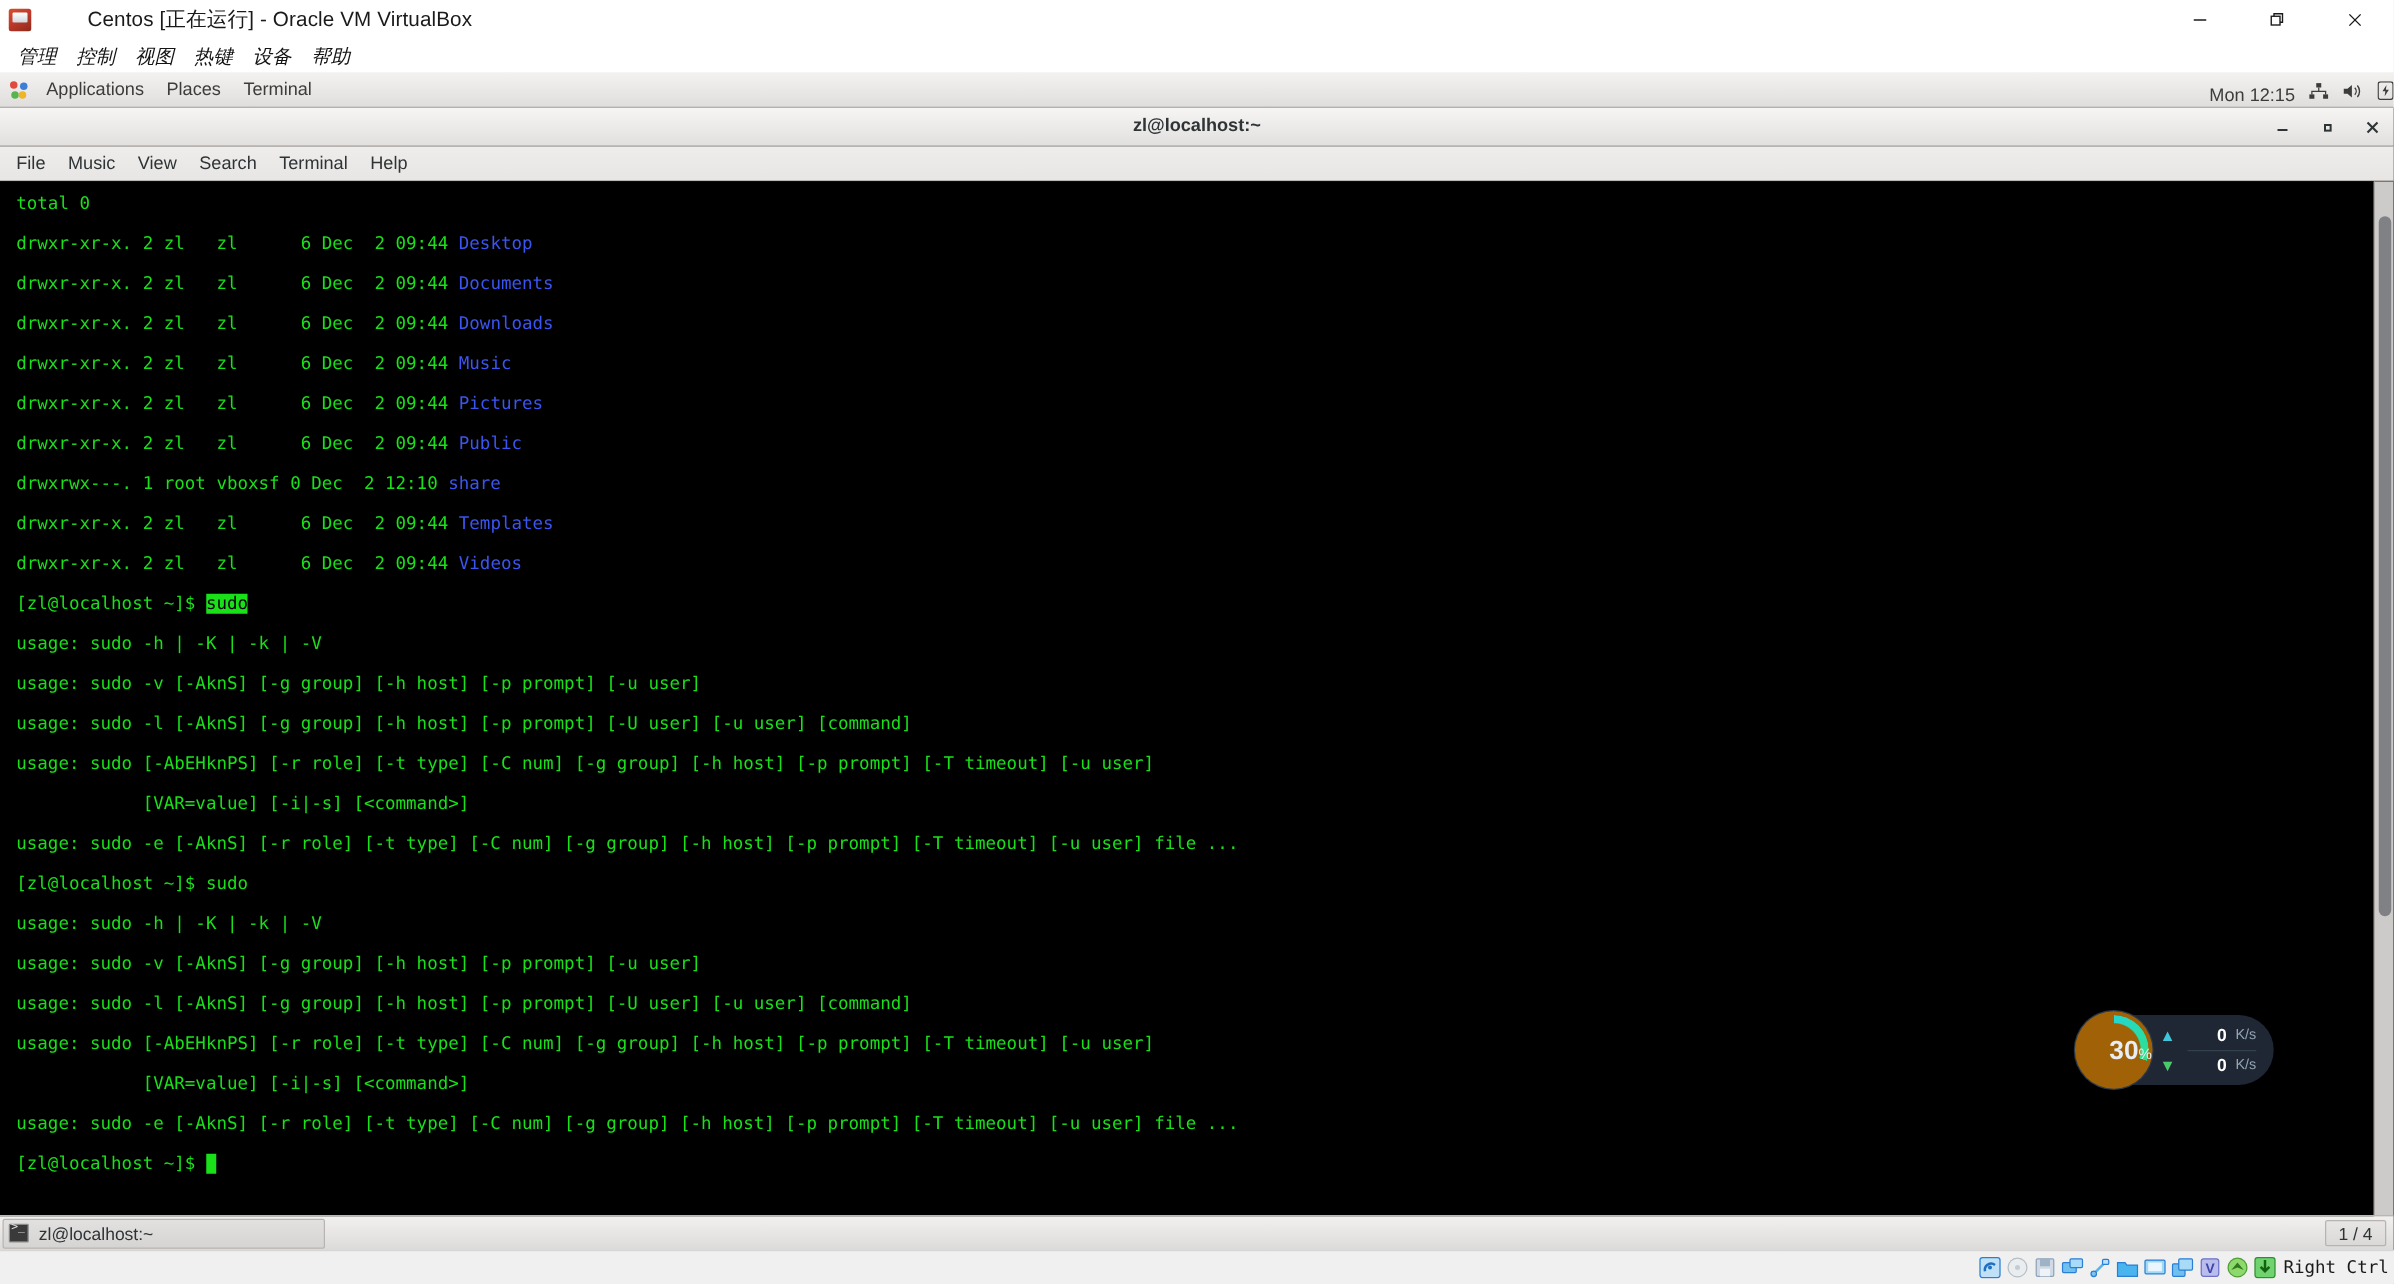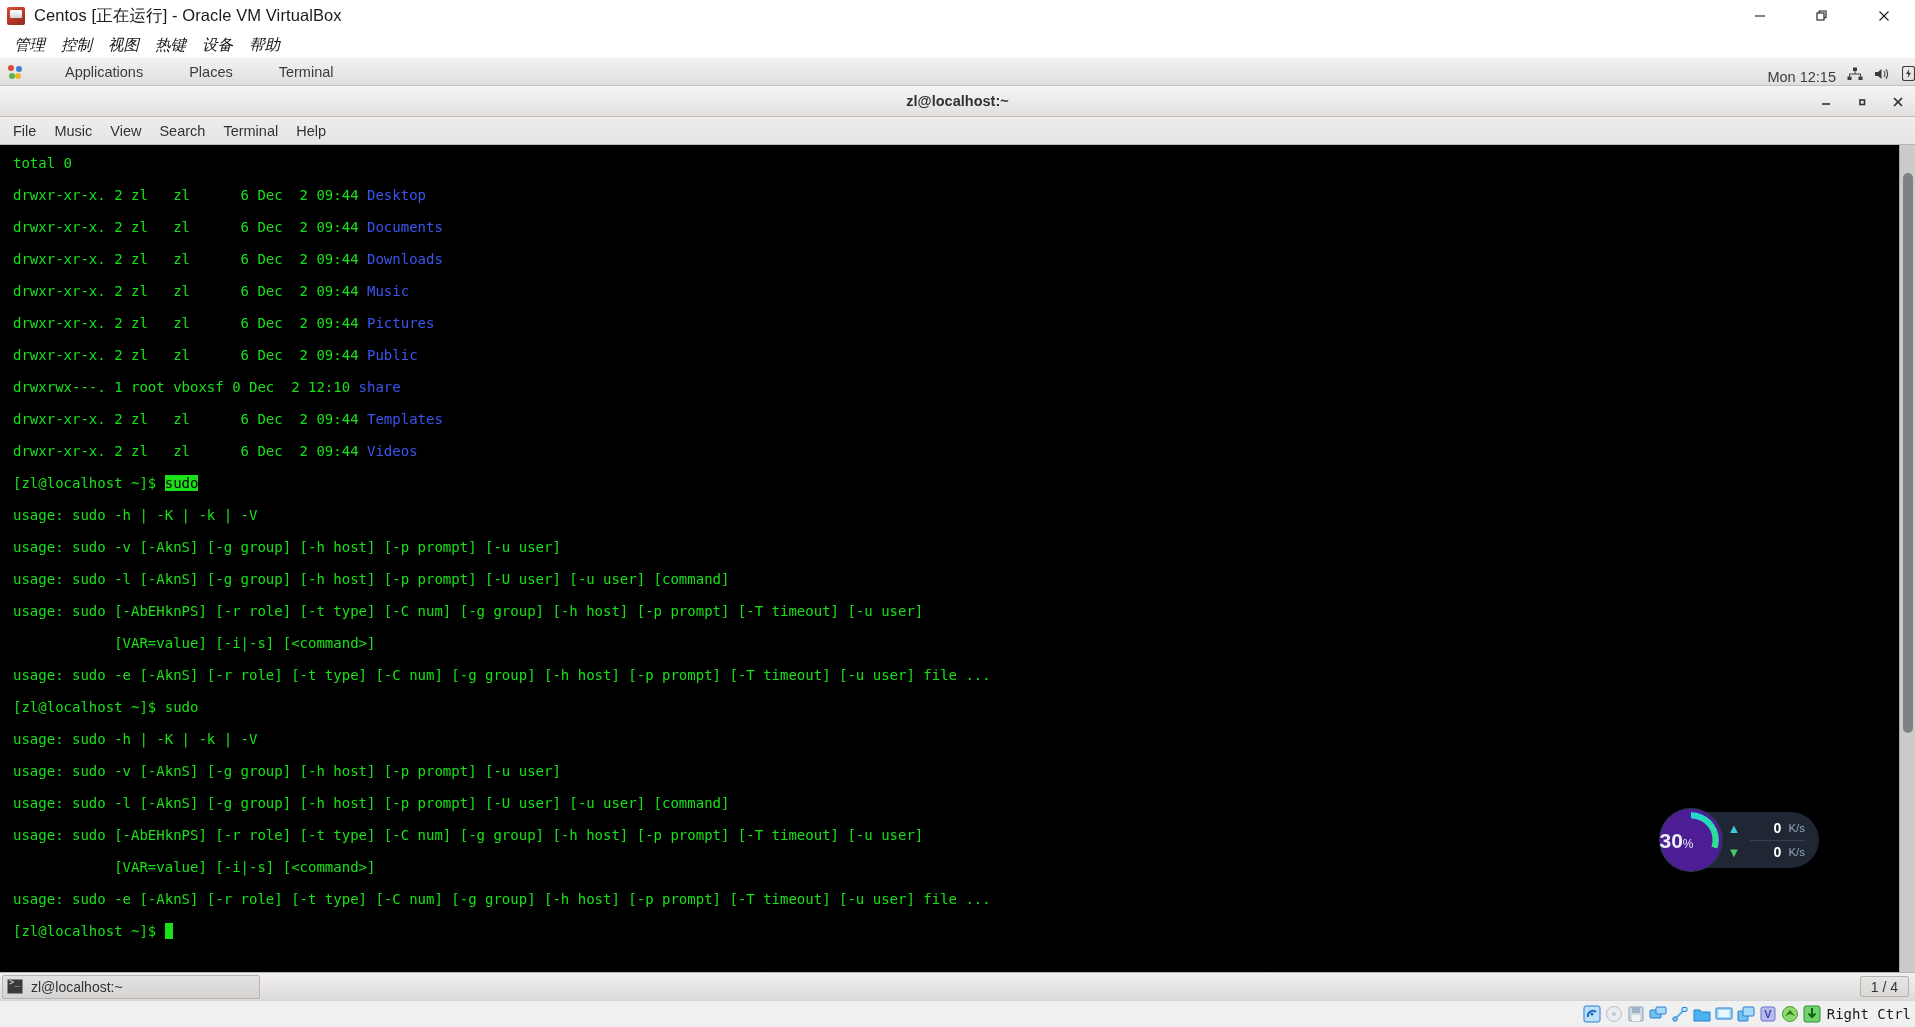--- a/index.html
+++ b/index.html
@@ -24,20 +24,21 @@
     background: linear-gradient(150deg,#d94f2b 0%,#c0392b 45%,#8e2a1c 100%);
     border-radius: 2px; position: relative; flex: none;
   }
   #vbox-app-icon::after {
     content:""; position:absolute; left:3px; top:3px; width:12px; height:8px;
     background: linear-gradient(180deg,#ffffff 0%,#cfd6dd 100%); border-radius:1px;
   }
   #vbox-title-text {
     font-size: 16.5px; color: #1a1a1a; letter-spacing: 0.1px;
     white-space: nowrap;
+    margin-left: 36px;
   }
   #vbox-winbuttons { position: absolute; right: 0; top: 0; height: 32px; display: flex; }
   .vbox-winbtn {
     width: 62px; height: 32px; display: flex; align-items: center; justify-content: center;
     color: #1a1a1a;
   }
 
   
   #vbox-menubar {
     height: 26px; background: #ffffff; display: flex; align-items: center;
@@ -51,21 +52,21 @@
   #guest-screen {
     position: absolute; left: 0; top: 58px; width: 1915px; height: 942px;
     background: #f2f1f0; overflow: hidden;
   }
 
   
   #gnome-panel {
     height: 28px;
     background: linear-gradient(180deg,#f3f2f1 0%,#e8e7e6 58%,#dfdedd 100%);
     border-bottom: 1px solid #c3c2c1;
-    display: flex; align-items: center; position: relative; gap: 28px;
+    display: flex; align-items: center; position: relative;
   }
   #gnome-apps-icon {
     width: 14px; height: 14px; margin-left: 8px; margin-right: 6px; position: relative; flex:none;
   }
   #gnome-apps-icon span {
     position: absolute; width: 6px; height: 6px; border-radius: 50%;
   }
   .panel-label {
     font-size: 14.5px; color: #3c3c3b; padding: 2px 9px; white-space: nowrap;
   }
@@ -125,22 +126,22 @@
   
   #speed-widget {
     position: absolute; right: 96px; bottom: 132px;
     height: 56px; display: flex; align-items: center;
     background: #1e2733; border-radius: 28px;
     padding-right: 14px; box-shadow: 0 2px 10px rgba(0,0,0,0.55);
     z-index: 20;
   }
   #speed-gauge {
     width: 62px; height: 62px; border-radius: 50%;
-    background: #4c1d95; margin-left: -3px; margin-right: 6px;
-    position: relative; display: flex; align-items: center; justify-content: flex-start;
+    background: #a16207; margin-left: -3px; margin-right: 6px;
+    position: relative; display: flex; align-items: center; justify-content: flex-end;
     box-shadow: 0 0 0 1px #2c3a4a;
   }
   #speed-gauge .arc {
     position: absolute; inset: 3px; border-radius: 50%;
     background: conic-gradient(from 0deg, #23d6d0 0deg, #2ee08a 108deg, rgba(0,0,0,0) 108deg);
     -webkit-mask: radial-gradient(circle, transparent 21px, #000 22px);
             mask: radial-gradient(circle, transparent 21px, #000 22px);
   }
   #speed-gauge .val {
     position: relative; color: #e8eef4; font-size: 21px; font-weight: 600;

